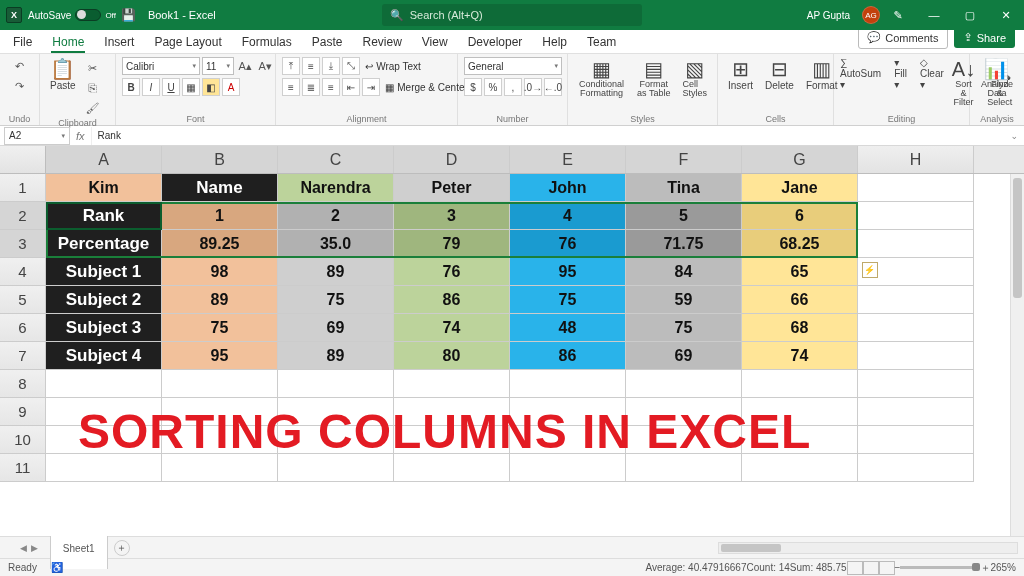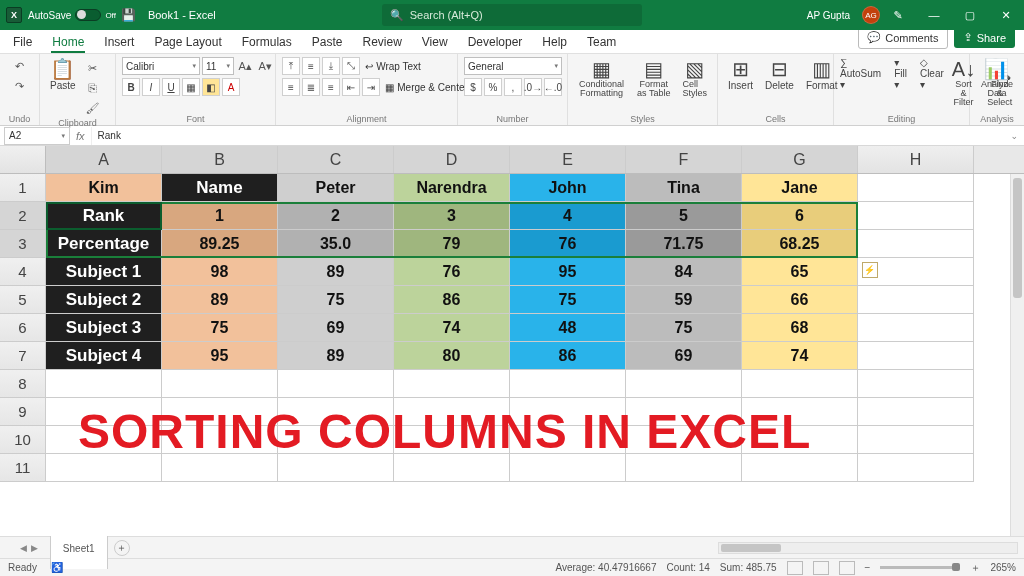--- a/index.html
+++ b/index.html
@@ -72,21 +72,21 @@
   .vthumb{position:absolute;left:2px;right:2px;top:4px;height:120px;background:#c5c5c5;border-radius:3px}
   
   .sheettabs{height:22px;background:#f4f4f4;border-top:1px solid #ddd;display:flex;align-items:center;font-size:11px;color:#555;padding-left:20px;gap:6px}
   .sheet-tab{background:#fff;border:1px solid #ccc;border-bottom:none;padding:15px 12px;font-size:10px;border-radius:2px 2px 0 0}
   .sheet-add{width:16px;height:16px;border:1px solid #ccc;border-radius:50%;display:flex;align-items:center;justify-content:center;font-size:10px}
   .sheet-nav{display:flex;gap:4px;margin-right:6px;font-size:9px;color:#888}
   .hscroll{margin-left:auto;width:300px;height:12px;background:#eee;border:1px solid #ddd;margin-right:6px;position:relative}
   .hscroll::before{content:"";position:absolute;left:2px;top:1px;height:8px;width:60px;background:#c5c5c5;border-radius:2px}
   
   .status{height:18px;background:#f4f4f4;border-top:1px solid #ddd;display:flex;align-items:center;font-size:10px;color:#555;padding:0 8px;gap:14px}
-  .status .right{margin-left:auto;display:flex;gap:10px;align-items:center}
+  .status .right{margin-left:auto;display:flex;align-items:center}
   .zoom-slider{width:80px;height:3px;background:#bbb;position:relative}
   .zoom-slider::before{content:"";position:absolute;right:0;top:-3px;width:8px;height:8px;background:#888;border-radius:2px}
   .view-ic{width:16px;height:14px;border:1px solid #bbb;display:inline-block}
 </style>
 </head>
 <body>
 
 <div class="titlebar">
   <div class="tb-left">
     <span class="logo-sq">X</span>
@@ -312,22 +312,22 @@
     <div class="ch sel">F</div>
     <div class="ch sel">G</div>
     <div class="ch">H</div>
   </div>
   <div class="rows">
 
     <div class="row">
       <div class="rh">1</div>
       <div class="cell c-or">Kim</div>
       <div class="cell hdr-black">Name</div>
+      <div class="cell c-gn">Narendra</div>
       <div class="cell c-gy">Peter</div>
-      <div class="cell c-gn">Narendra</div>
       <div class="cell c-bl">John</div>
       <div class="cell c-dg">Tina</div>
       <div class="cell c-yl">Jane</div>
       <div class="cell blank"></div>
     </div>
 
     <div class="row">
       <div class="rh sel">2</div>
       <div class="cell hdr-black">Rank</div>
       <div class="cell c-or selband">1</div>

